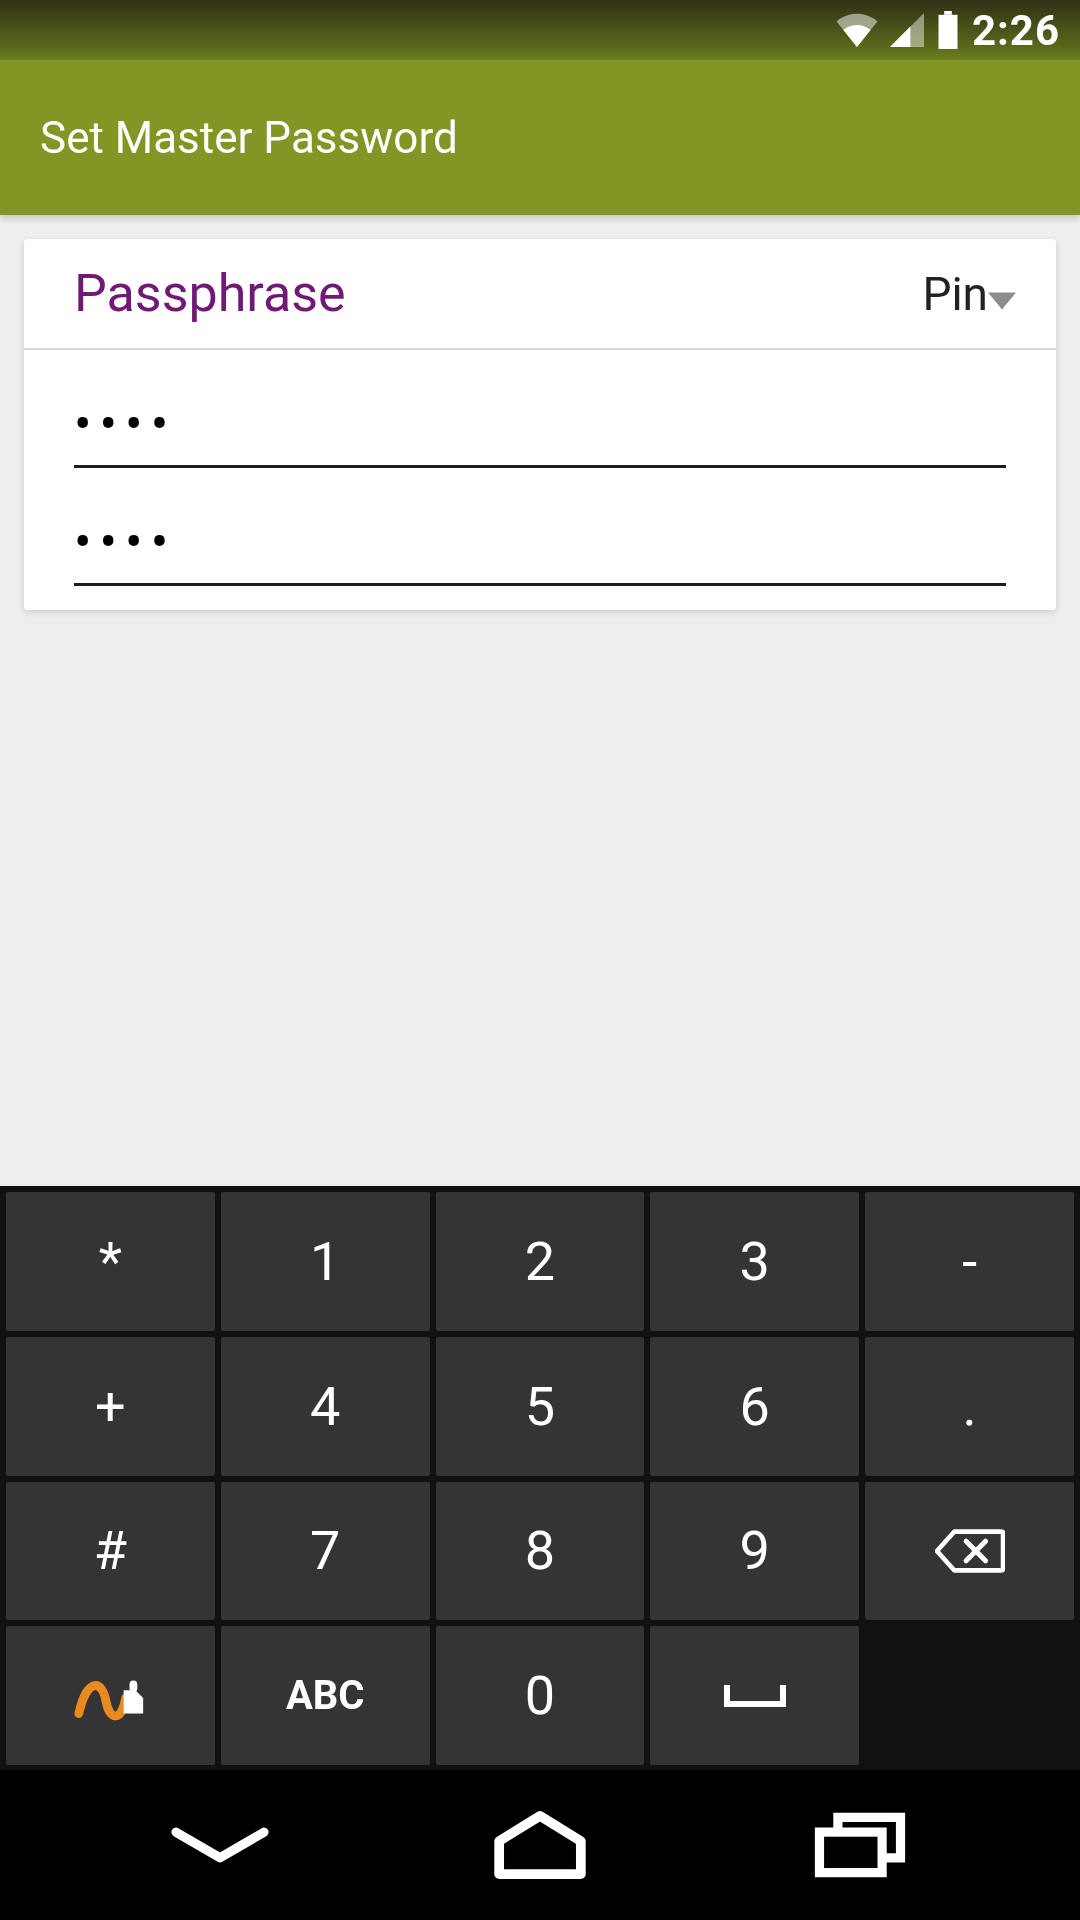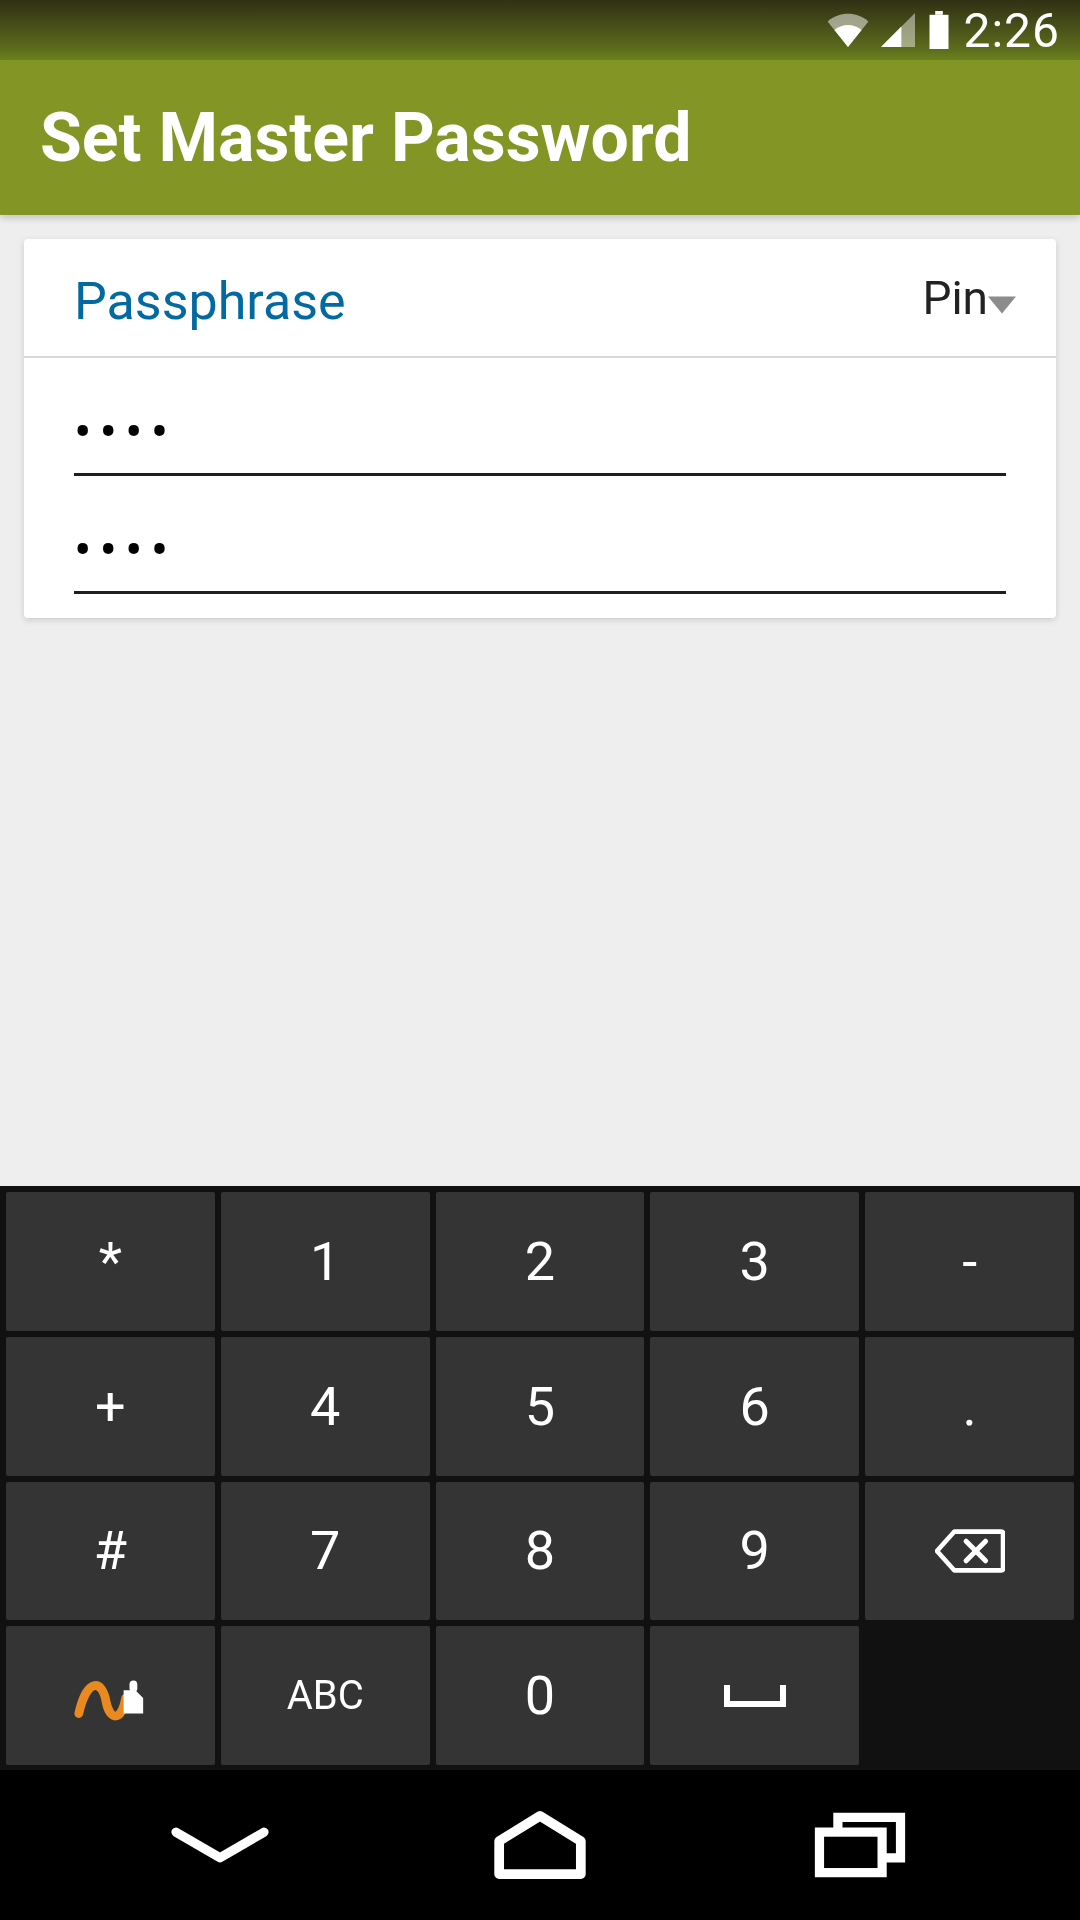--- a/index.html
+++ b/index.html
@@ -9,50 +9,50 @@
   .status-bar {
     height: 60px;
     background: linear-gradient(to bottom, #303014, #5b6a1c 80%, #6c821f);
     display: flex;
     align-items: center;
     justify-content: flex-end;
     padding: 0 20px;
     gap: 12px;
     color: #ffffff;
   }
-  .status-bar .clock { font-size: 48px; font-weight: 400; letter-spacing: 1px; }
+  .status-bar .clock { font-size: 42px; font-weight: 700; letter-spacing: 1px; }
   .status-icon svg { display: block; }
 
   
   .app-bar {
     height: 155px;
     background: #839625;
     display: flex;
     align-items: center;
     padding: 0 40px;
     box-shadow: 0 4px 6px rgba(0,0,0,0.15);
   }
-  .app-bar .title { color: #ffffff; font-size: 68px; font-weight: 700; }
+  .app-bar .title { color: #ffffff; font-size: 44px; font-weight: 400; }
 
   
   .content { padding: 24px; }
   .card {
     background: #ffffff;
     border-radius: 4px;
     box-shadow: 0 2px 6px rgba(0,0,0,0.15);
     padding: 0 0 24px 0;
   }
   .card-head {
     display: flex;
     align-items: center;
     justify-content: space-between;
     padding: 24px 40px 24px 50px;
     border-bottom: 2px solid #d8d8d8;
   }
-  .card-head .label { color: #0369a1; font-size: 52px; margin-top: 8px; }
+  .card-head .label { color: #701a75; font-size: 52px; }
   .dropdown {
     display: flex;
     align-items: center;
     color: #222;
     font-size: 46px;
   }
   .dropdown .chev { color: #8c8c8c; }
 
   .field-wrap { padding: 30px 50px 0 50px; }
   .pin-field {
@@ -86,21 +86,21 @@
     color: #ffffff;
     display: flex;
     align-items: center;
     justify-content: center;
     font-size: 54px;
     font-weight: 400;
     border-radius: 2px;
     cursor: pointer;
     user-select: none;
   }
-  .key.small { font-size: 40px; font-weight: 400; }
+  .key.small { font-size: 40px; font-weight: 700; }
   .key .swype { display:flex; align-items:flex-end; }
   .key.sym { font-size: 54px; }
   .key svg { display:block; }
 
   
   .navbar {
     position: absolute;
     left:0; right:0; bottom:0;
     height: 150px;
     background: #000000;

